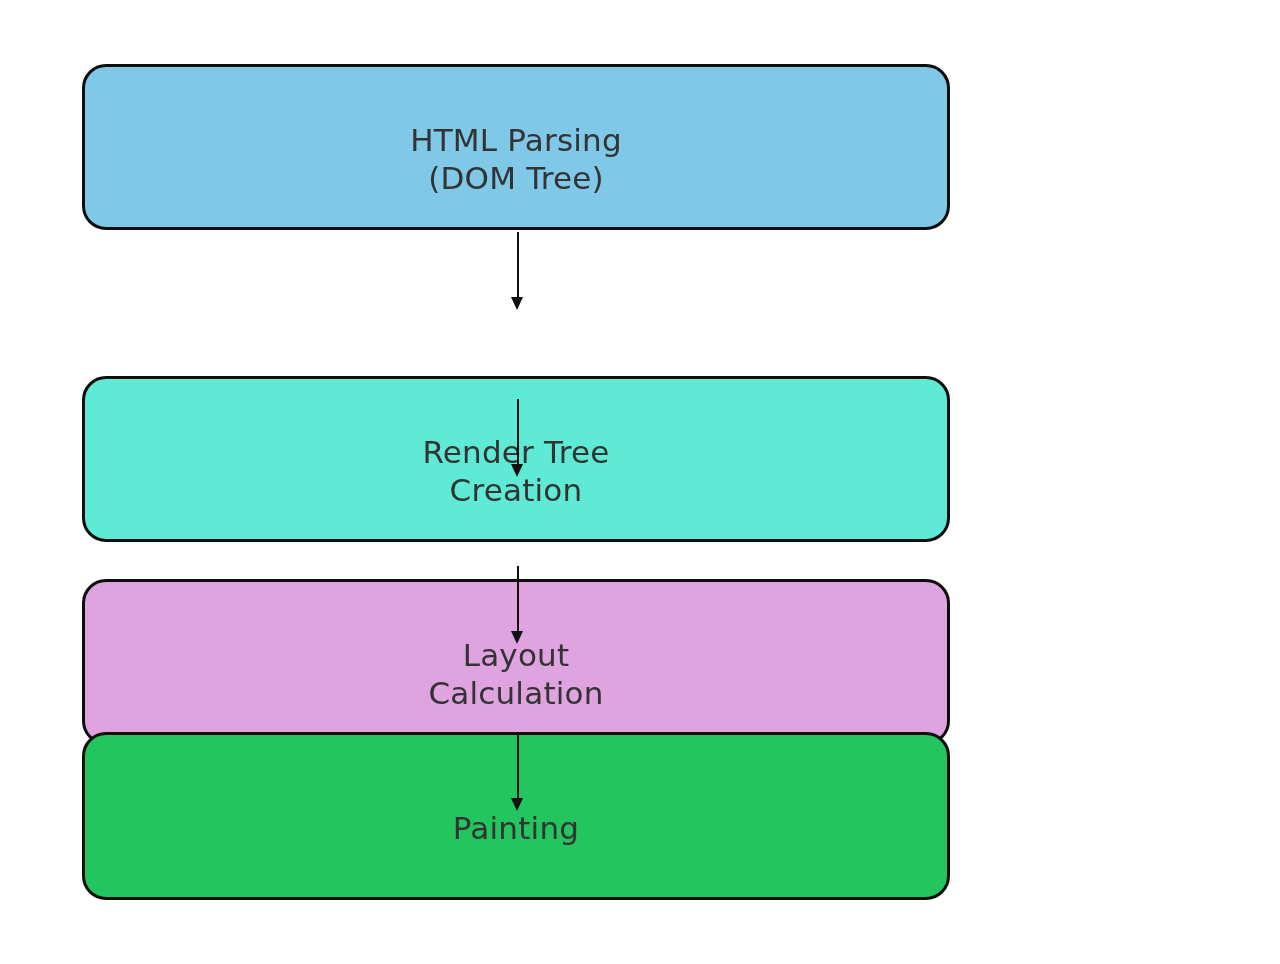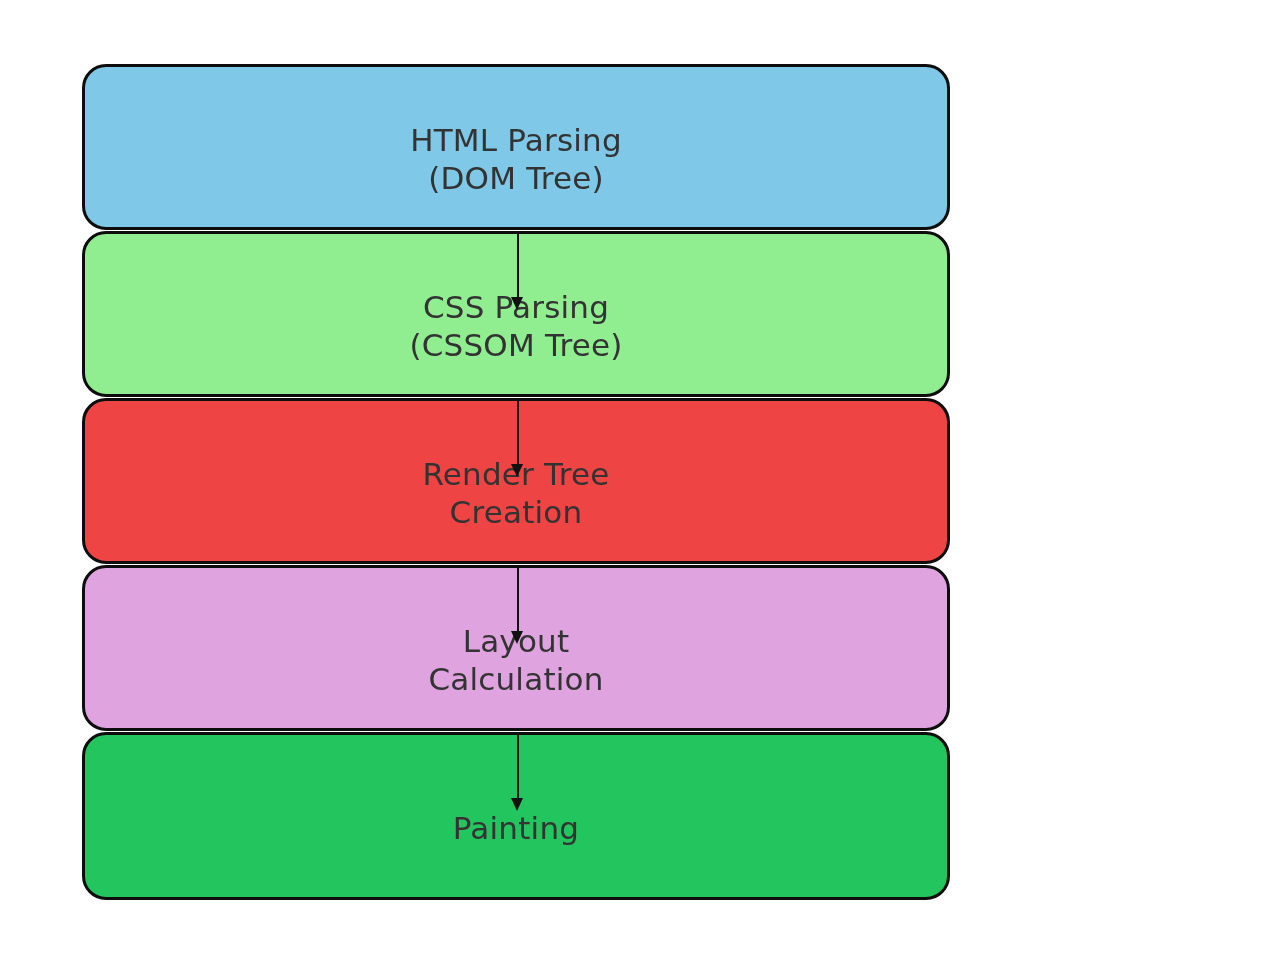--- a/index.html
+++ b/index.html
@@ -67,31 +67,27 @@
 </head>
 <body>
 
 <div id="canvas">
 
   <div class="stage-box" style="top:64px; height:166px; background:#7FC8E8;">
     <div class="stage-label">HTML Parsing
 (DOM Tree)</div>
   </div>
 
-  <div class="stage-box" style="top:231px; height:166px; background:#90EE90;">
-    <div class="stage-label">CSS Parsing
-(CSSOM Tree)</div>
-  </div>
 
-  <div class="stage-box" style="top:398px; height:166px; background:#ef4444;">
+  <div class="stage-box" style="top:376px; height:166px; background:#5eead4;">
     <div class="stage-label">Render Tree
 Creation</div>
   </div>
 
-  <div class="stage-box" style="top:565px; height:166px; background:#DFA3E0;">
+  <div class="stage-box" style="top:579px; height:166px; background:#DFA3E0;">
     <div class="stage-label">Layout
 Calculation</div>
   </div>
 
   <div class="stage-box" style="top:732px; height:168px; background:#22c55e;">
     <div class="stage-label">Painting</div>
   </div>
 
   <div class="arrow" style="top:232px; height:78px;">
     <div class="shaft" style="height:65px;"></div>

